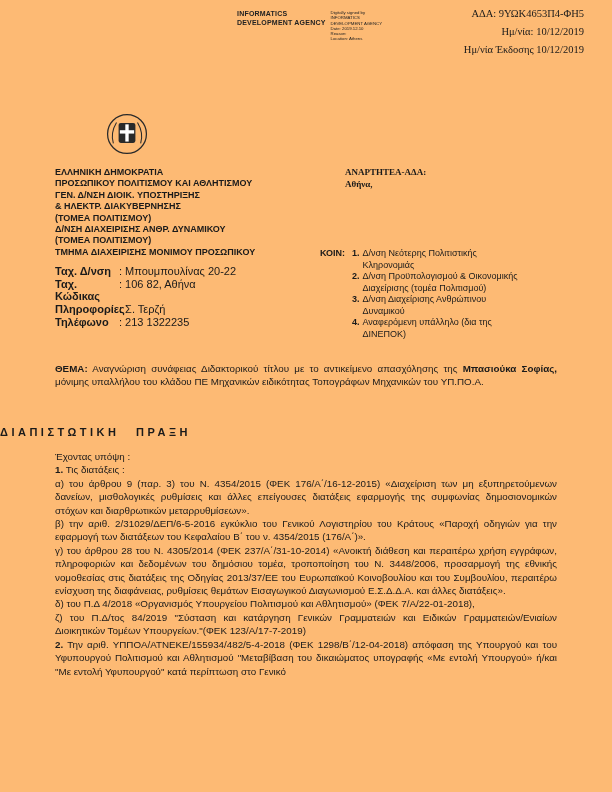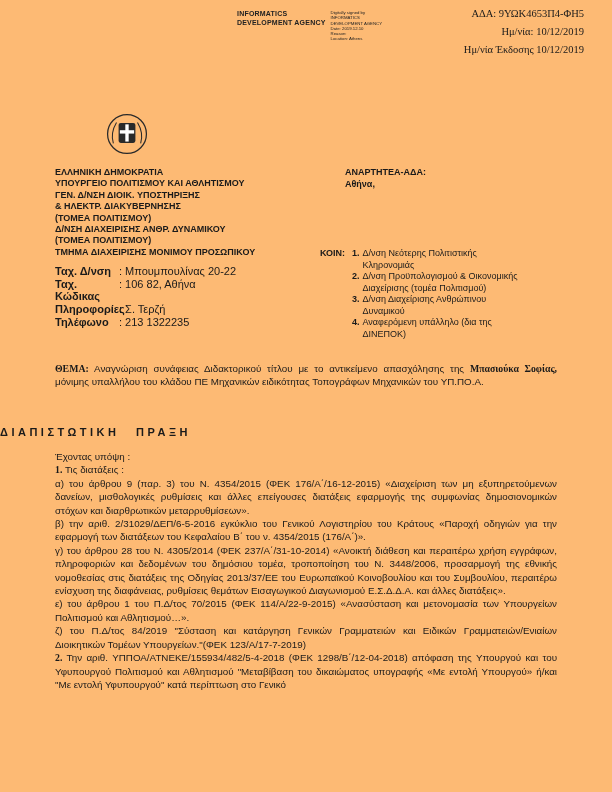--- a/index.html
+++ b/index.html
@@ -5,21 +5,21 @@
   html, body { margin: 0; padding: 0; background: #ffffff; }
   .page {
     position: relative;
     width: 612px;
     height: 792px;
     background: #fdba74;
     font-family: "Liberation Sans", sans-serif;
     color: #1a1a1a;
     overflow: hidden;
   }
-  .b { font-weight: bold; font-family: Liberation Serif, serif; }
+  .b { font-weight: bold; }
 
   
   .hdr {
     position: absolute;
     top: 5px;
     right: 28px;
     text-align: right;
     font-family: "Liberation Serif", serif;
     font-size: 10.5px;
     line-height: 18px;
@@ -49,21 +49,21 @@
     top: 167px;
     width: 502px;
     display: flex;
   }
   .left-col { width: 265px; flex: none; }
   .sender-line { font-weight: bold; font-size: 9px; line-height: 11.4px; }
   .contact { margin-top: 7px; font-size: 11px; line-height: 12.6px; }
   .contact-row { display: flex; }
   .contact-label { font-weight: bold; width: 64px; flex: none; }
   .right-col { flex: 1; }
-  .anartitea { margin-left: 25px; font-weight: bold; font-size: 9px; line-height: 11.5px; }
+  .anartitea { margin-left: 25px; font-weight: bold; font-size: 9px; line-height: 11.5px; font-family: Liberation Serif, serif; }
   .koin { margin-top: 58px; display: flex; font-size: 9px; line-height: 11.5px; }
   .koin-label { font-weight: bold; width: 32px; flex: none; }
   .koin-items { width: 170px; }
   .koin-item { display: flex; }
   .koin-num { font-weight: bold; margin-right: 3px; flex: none; }
 
   
   .subject {
     position: absolute;
     left: 55px;
@@ -131,21 +131,21 @@
       <path d="M33,29 Q36,19 30,9" stroke="#2a2a2a" stroke-width="1" fill="none"></path>
       <rect x="12" y="9.5" width="16" height="19" rx="2" fill="#2a2a2a"></rect>
       <rect x="18.4" y="10.8" width="3.2" height="16.4" fill="#ffffff"></rect>
       <rect x="13.2" y="16.4" width="13.6" height="3.2" fill="#ffffff"></rect>
     </svg>
   </div>
 
   <div class="cols">
     <div class="left-col">
       <div class="sender-line">ΕΛΛΗΝΙΚΗ ΔΗΜΟΚΡΑΤΙΑ</div>
-      <div class="sender-line">ΥΠΟΥΡΓΕΙΟ ΠΟΛΙΤΙΣΜΟΥ ΚΑΙ ΑΘΛΗΤΙΣΜΟΥ</div>
+      <div class="sender-line">ΠΡΟΣΩΠΙΚΟΥ ΠΟΛΙΤΙΣΜΟΥ ΚΑΙ ΑΘΛΗΤΙΣΜΟΥ</div>
       <div class="sender-line">ΓΕΝ. Δ/ΝΣΗ ΔΙΟΙΚ. ΥΠΟΣΤΗΡΙΞΗΣ</div>
       <div class="sender-line">&amp; ΗΛΕΚΤΡ. ΔΙΑΚΥΒΕΡΝΗΣΗΣ</div>
       <div class="sender-line">(ΤΟΜΕΑ ΠΟΛΙΤΙΣΜΟΥ)</div>
       <div class="sender-line">Δ/ΝΣΗ ΔΙΑΧΕΙΡΙΣΗΣ ΑΝΘΡ. ΔΥΝΑΜΙΚΟΥ</div>
       <div class="sender-line">(ΤΟΜΕΑ ΠΟΛΙΤΙΣΜΟΥ)</div>
       <div class="sender-line">ΤΜΗΜΑ ΔΙΑΧΕΙΡΙΣΗΣ ΜΟΝΙΜΟΥ ΠΡΟΣΩΠΙΚΟΥ</div>
 
       <div class="contact">
         <div class="contact-row">
           <span class="contact-label">Ταχ. Δ/νση</span>
@@ -200,18 +200,18 @@
   </div>
 
   <div class="act-title">ΔΙΑΠΙΣΤΩΤΙΚΗ ΠΡΑΞΗ</div>
 
   <div class="doc-body">
     <p class="p">Έχοντας υπόψη :</p>
     <p class="p"><span class="b">1.</span><span> Τις διατάξεις :</span></p>
     <p class="p">α) του άρθρου 9 (παρ. 3) του Ν. 4354/2015 (ΦΕΚ 176/Α΄/16-12-2015) «Διαχείριση των μη εξυπηρετούμενων δανείων, μισθολογικές ρυθμίσεις και άλλες επείγουσες διατάξεις εφαρμογής της συμφωνίας δημοσιονομικών στόχων και διαρθρωτικών μεταρρυθμίσεων».</p>
     <p class="p">β) την αριθ. 2/31029/ΔΕΠ/6-5-2016 εγκύκλιο του Γενικού Λογιστηρίου του Κράτους «Παροχή οδηγιών για την εφαρμογή των διατάξεων του Κεφαλαίου Β΄ του ν. 4354/2015 (176/Α΄)».</p>
     <p class="p">γ) του άρθρου 28 του Ν. 4305/2014 (ΦΕΚ 237/Α΄/31-10-2014) «Ανοικτή διάθεση και περαιτέρω χρήση εγγράφων, πληροφοριών και δεδομένων του δημόσιου τομέα, τροποποίηση του Ν. 3448/2006, προσαρμογή της εθνικής νομοθεσίας στις διατάξεις της Οδηγίας 2013/37/ΕΕ του Ευρωπαϊκού Κοινοβουλίου και του Συμβουλίου, περαιτέρω ενίσχυση της διαφάνειας, ρυθμίσεις θεμάτων Εισαγωγικού Διαγωνισμού Ε.Σ.Δ.Δ.Α. και άλλες διατάξεις».</p>
-    <p class="p">ε) του άρθρου 1 του Π.Δ/τος 70/2015 (ΦΕΚ 114/Α/22-9-2015) «Ανασύσταση και μετονομασία των Υπουργείων Πολιτισμού και Αθλητισμού…».</p>
+    <p class="p">δ) του Π.Δ 4/2018 «Οργανισμός Υπουργείου Πολιτισμού και Αθλητισμού» (ΦΕΚ 7/Α/22-01-2018),</p>
     <p class="p">ζ) του Π.Δ/τος 84/2019 "Σύσταση και κατάργηση Γενικών Γραμματειών και Ειδικών Γραμματειών/Ενιαίων Διοικητικών Τομέων Υπουργείων."(ΦΕΚ 123/Α/17-7-2019)</p>
     <p class="p"><span class="b">2.</span><span> Την αριθ. ΥΠΠΟΑ/ΑΤΝΕΚΕ/155934/482/5-4-2018 (ΦΕΚ 1298/Β΄/12-04-2018) απόφαση της Υπουργού και του Υφυπουργού Πολιτισμού και Αθλητισμού "Μεταβίβαση του δικαιώματος υπογραφής «Με εντολή Υπουργού» ή/και "Με εντολή Υφυπουργού" κατά περίπτωση στο Γενικό</span></p>
   </div>
 
 </div>
 
 </body></html>

